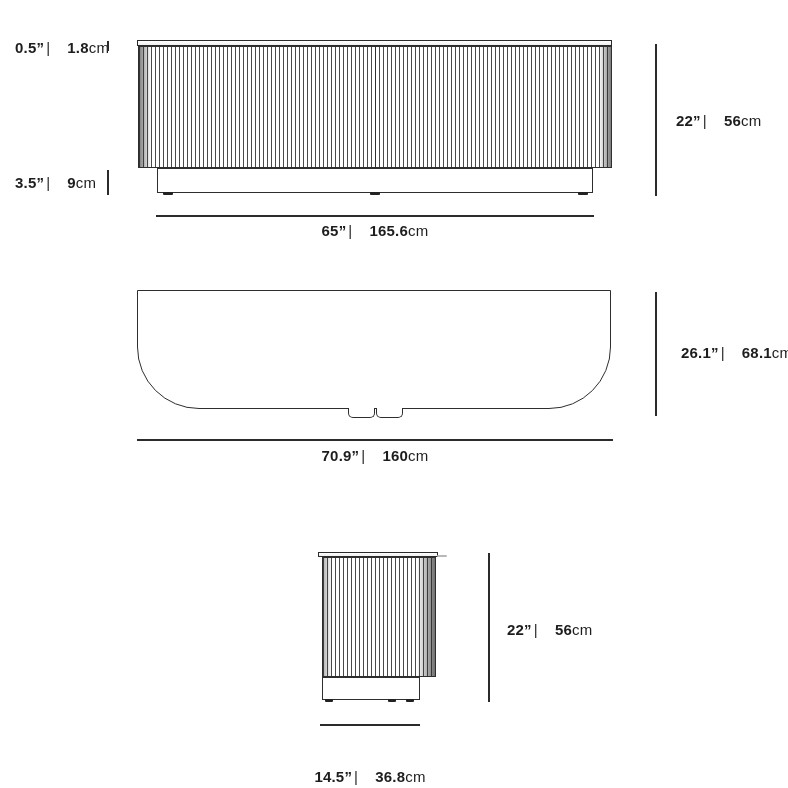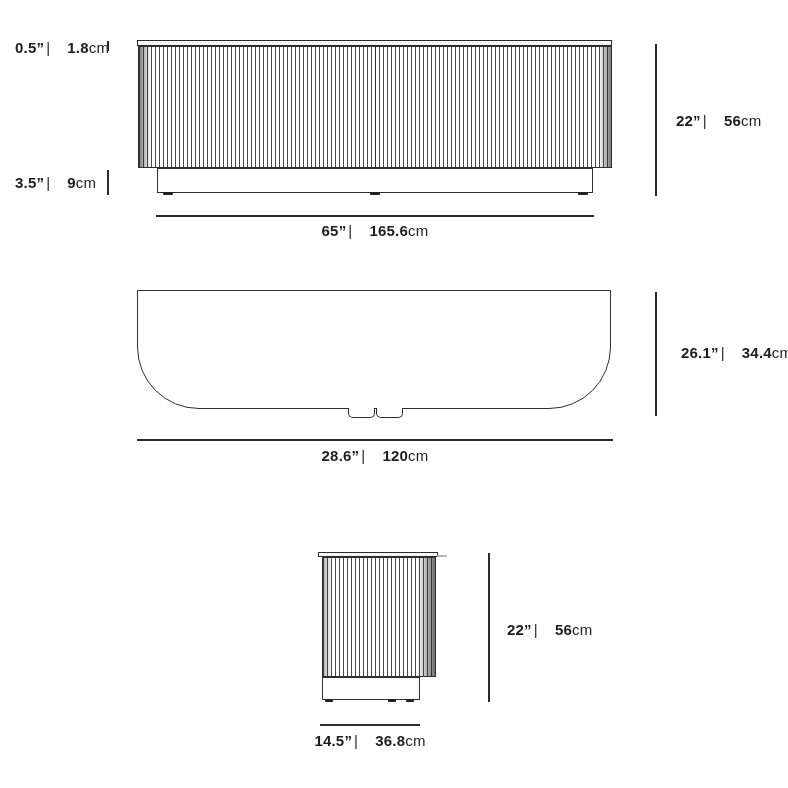--- a/index.html
+++ b/index.html
@@ -100,44 +100,44 @@
     </div>
   </div>
 
   <div>
     <div class="abs topview" style="left:137px;top:290px;width:474px;height:119px;"></div>
     <div class="abs tab" style="left:348px;top:408px;width:27px;height:10px;"></div>
     <div class="abs tab" style="left:376px;top:408px;width:27px;height:10px;"></div>
 
     <div class="abs dim-v" style="left:655px;top:292px;height:124px;"></div>
     <div class="abs dim-label" style="left:681px;top:344px;">
-      <span class="imp">26.1”</span><span class="sep">|</span><span class="metric">34.4</span><span class="unit">cm</span>
+      <span class="imp">26.1”</span><span class="sep">|</span><span class="metric">68.1</span><span class="unit">cm</span>
     </div>
 
     <div class="abs dim-h" style="left:137px;top:439px;width:476px;"></div>
     <div class="abs dim-label ta-center" style="left:275px;top:447px;width:200px;">
-      <span class="imp">28.6”</span><span class="sep">|</span><span class="metric">120</span><span class="unit">cm</span>
+      <span class="imp">70.9”</span><span class="sep">|</span><span class="metric">160</span><span class="unit">cm</span>
     </div>
   </div>
 
   <div>
     <div class="abs top-panel" style="left:318px;top:552px;width:120px;height:5px;"></div>
     <div class="abs tail" style="left:437px;top:555px;width:10px;height:2px;"></div>
     <div class="abs fluted" style="left:322px;top:557px;width:114px;height:120px;">
       <div class="shade-side"></div>
     </div>
     <div class="abs outline" style="left:322px;top:677px;width:98px;height:23px;"></div>
     <div class="foot" style="left:325px;top:699px;width:8px;"></div>
     <div class="foot" style="left:388px;top:699px;width:8px;"></div>
     <div class="foot" style="left:406px;top:699px;width:8px;"></div>
 
     <div class="abs dim-v" style="left:488px;top:553px;height:149px;"></div>
     <div class="abs dim-label" style="left:507px;top:621px;">
       <span class="imp">22”</span><span class="sep">|</span><span class="metric">56</span><span class="unit">cm</span>
     </div>
 
     <div class="abs dim-h" style="left:320px;top:724px;width:100px;"></div>
-    <div class="abs dim-label ta-center" style="left:270px;top:732px;width:200px;">
+    <div class="abs dim-label ta-center" style="left:270px;top:768px;width:200px;">
       <span class="imp">14.5”</span><span class="sep">|</span><span class="metric">36.8</span><span class="unit">cm</span>
     </div>
   </div>
 
 </div>
 
 </body></html>

